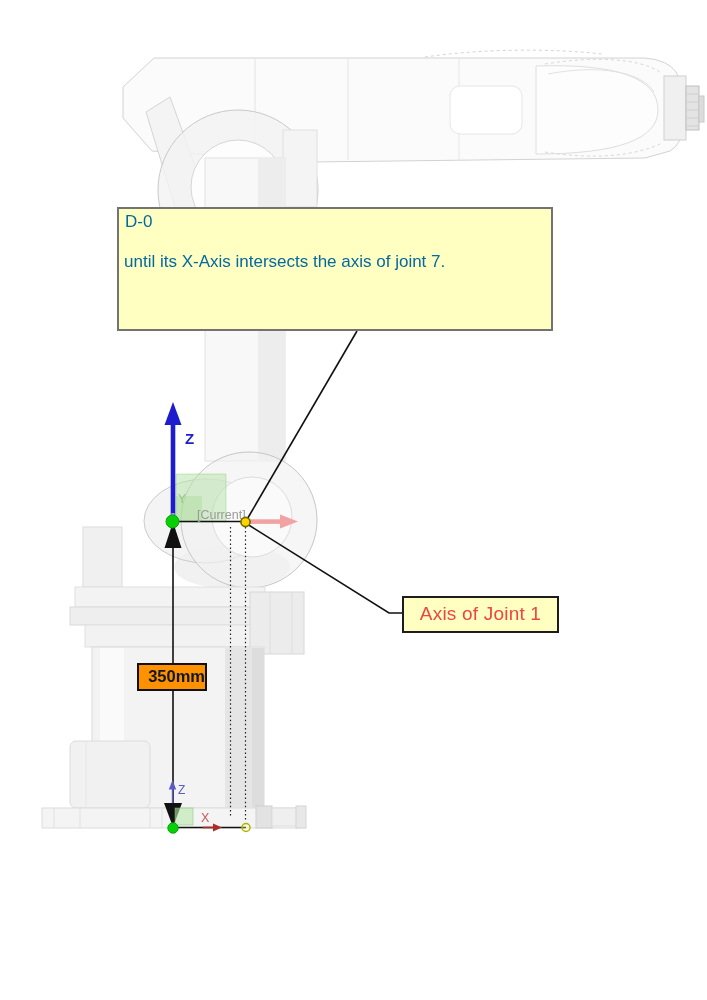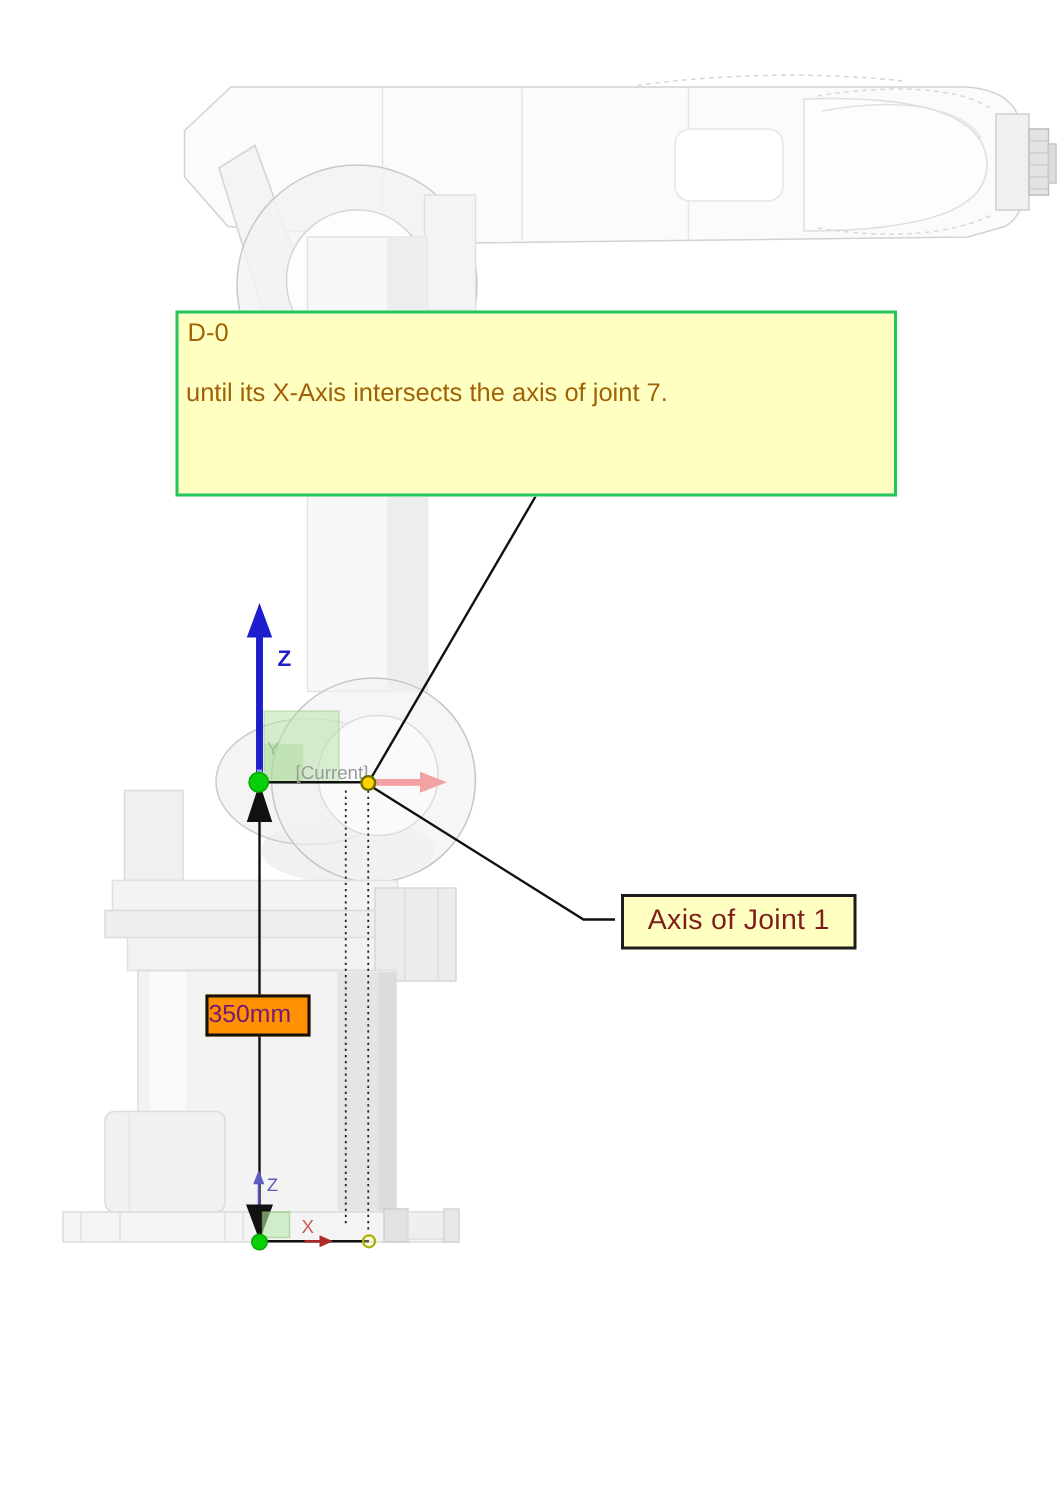--- a/index.html
+++ b/index.html
@@ -4,40 +4,40 @@
 <style>
   html,body{margin:0;padding:0;background:#ffffff;}
   #stage{
     position:relative;width:707px;height:1000px;background:#ffffff;overflow:hidden;
     font-family:"Liberation Sans",sans-serif;
   }
   #diagram-svg{position:absolute;left:0;top:0;}
   .overlay{position:absolute;box-sizing:border-box;}
   
   #note{
-    left:117px;top:207px;width:481px;height:124px;
-    background:#ffffc2;border:2px solid #22c55e;
-    color:#a16207;font-size:17px;line-height:19px;
+    left:117px;top:207px;width:436px;height:124px;
+    background:#ffffc2;border:2px solid #737373;
+    color:#0369a1;font-size:17px;line-height:19px;
     padding:3px 4px 0 5px;
   }
   .note-line{white-space:pre;}
   #note-title{margin:0 0 21px 1px;}
   #note-cmd{margin:19px 0 0 1px;}
   
   #joint-label{
-    left:414px;top:596px;width:157px;height:37px;
+    left:402px;top:596px;width:157px;height:37px;
     background:#ffffc2;border:2px solid #1c1c1c;
-    color:#7f1d1d;font-size:19px;line-height:32px;text-align:center;
+    color:#ef4444;font-size:19px;line-height:32px;text-align:center;
     letter-spacing:0.2px;
   }
   
   #dim-label{
     left:137px;top:663px;width:70px;height:28px;
     background:#ff9000;border:2px solid #111;
-    color:#701a75;font-size:16.5px;line-height:23px;text-align:left;
+    color:#0f172a;font-size:16.5px;line-height:23px;text-align:right;font-weight:bold;
   }
   text{font-family:"Liberation Sans",sans-serif;}
 </style>
 </head>
 <body>
 
 <div id="stage">
 
 <svg id="diagram-svg" width="707" height="1000" viewBox="0 0 707 1000">
 

